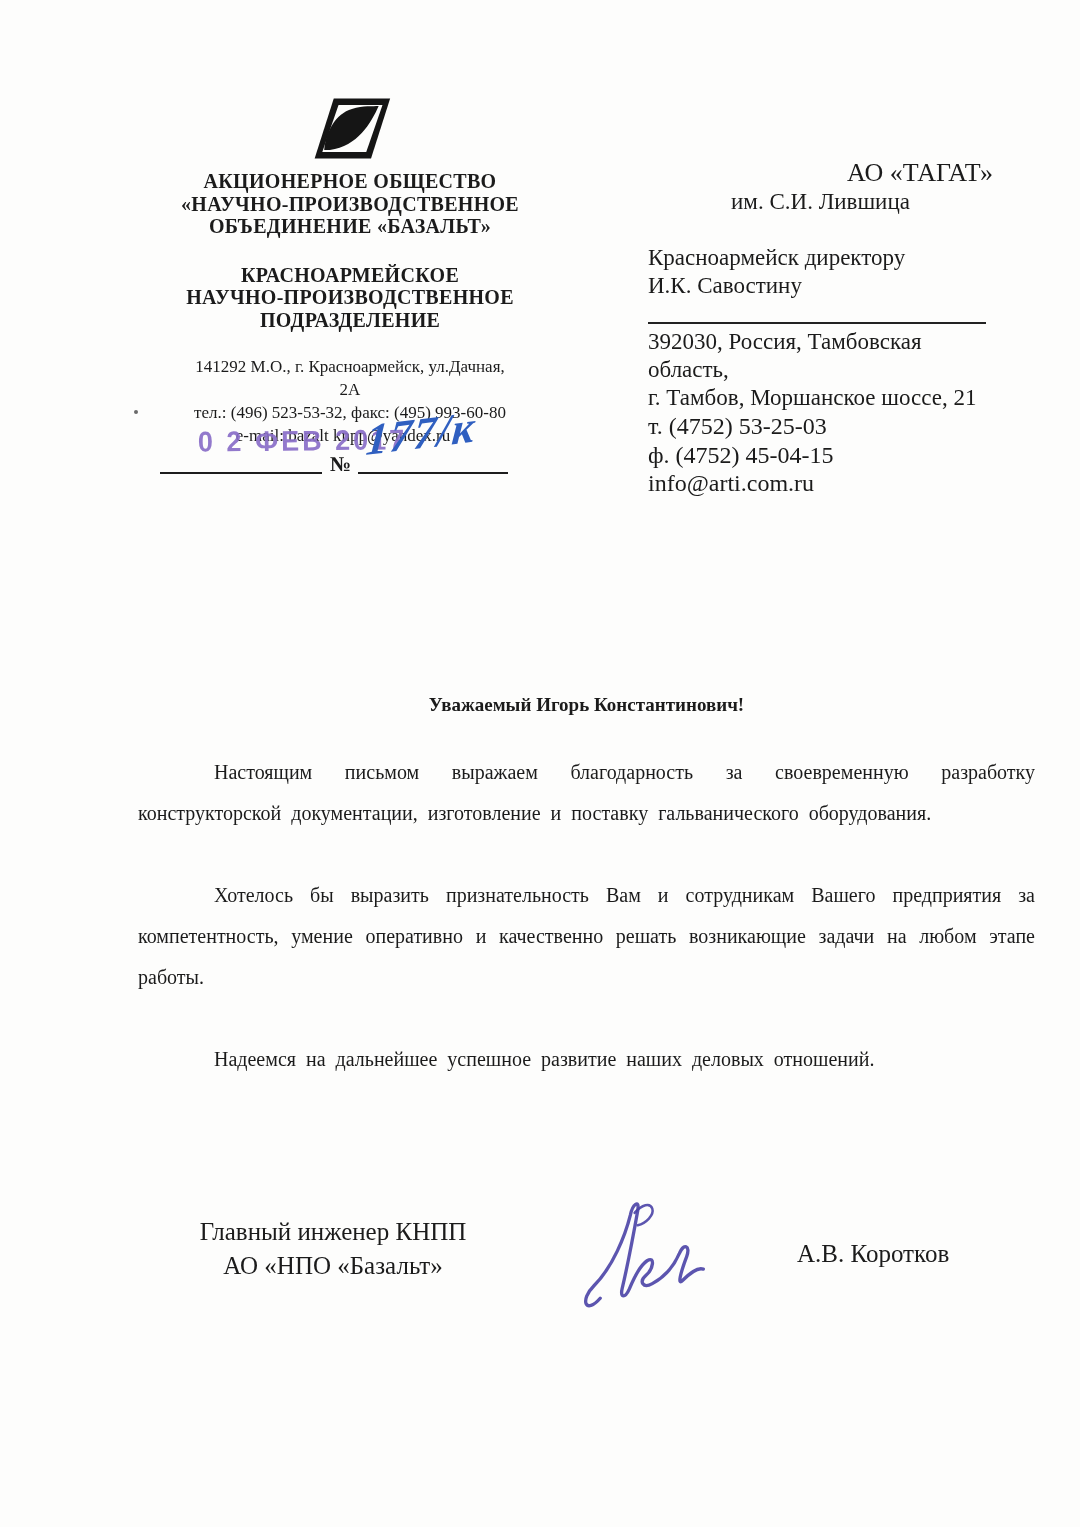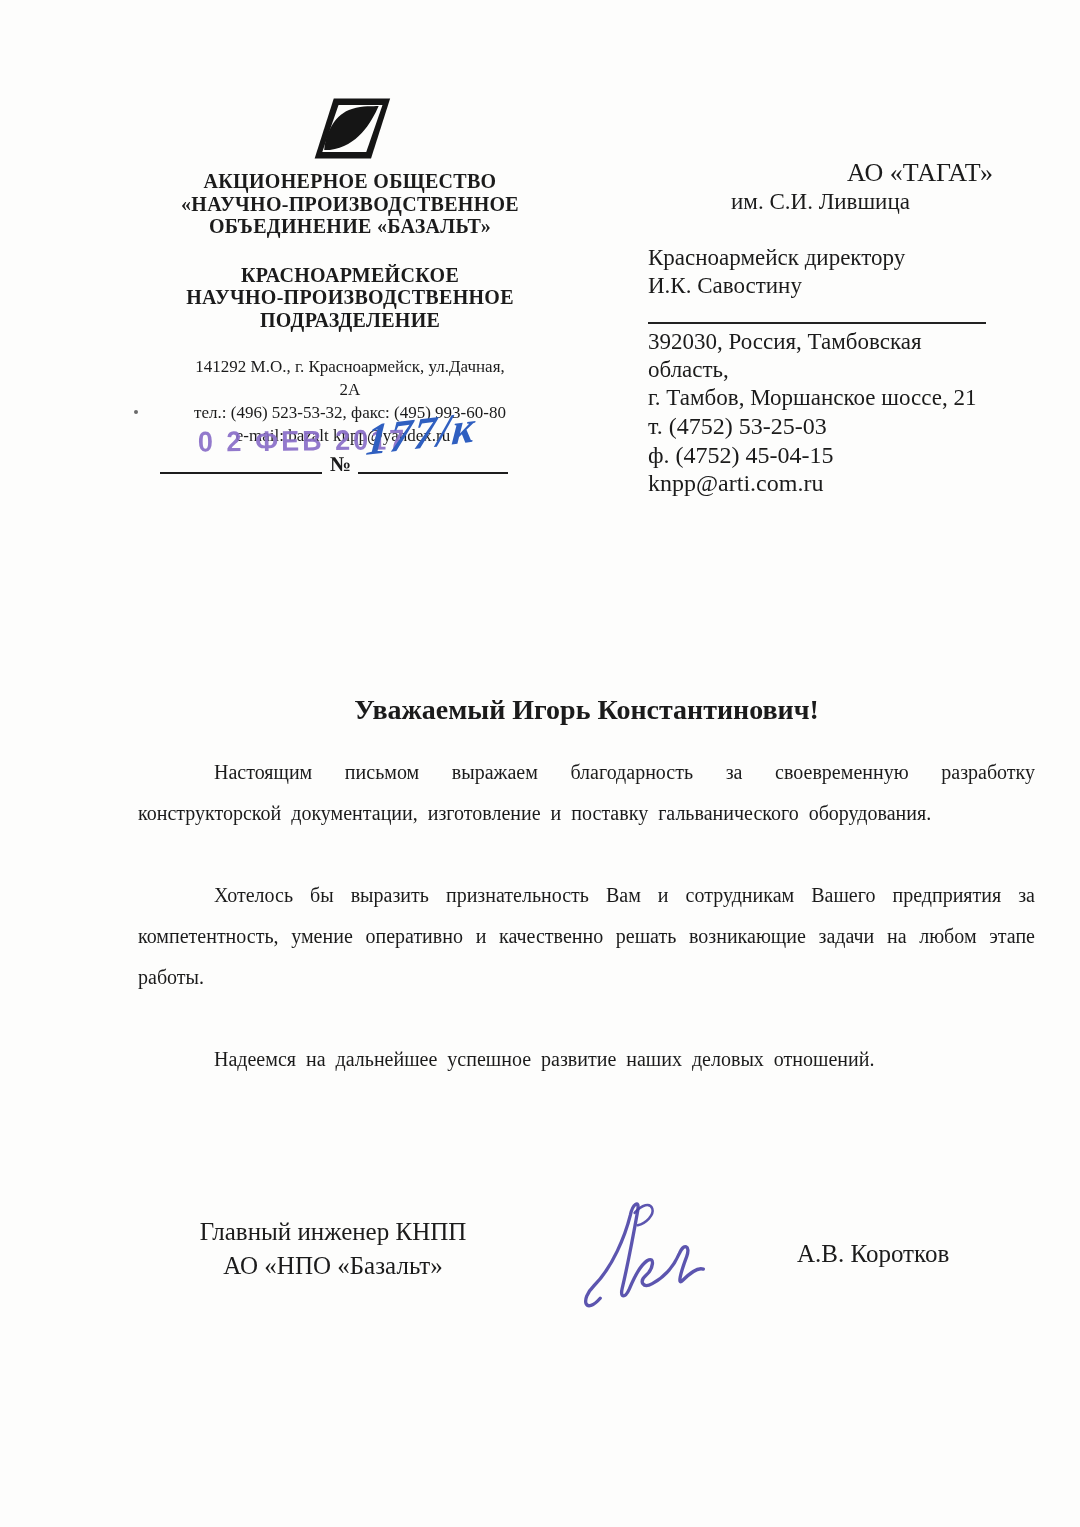--- a/index.html
+++ b/index.html
@@ -40,21 +40,21 @@
     letter-spacing:2px;
   }
   
   .recipient{position:absolute;left:648px;top:158px;width:345px;font-size:23px;line-height:28px;}
   .recipient .company{text-align:right;font-size:26px;line-height:30px;}
   .recipient .company-sub{text-align:center;font-size:23px;margin-bottom:28px;}
   .recipient .addressee{margin-bottom:22px;}
   .recipient .rule{border-top:2px solid #222;margin:0 0 4px 0;width:338px;}
   .recipient .r-sans{font-family:Liberation Serif, serif;font-size:24px;line-height:28.5px;}
   
-  .salutation{position:absolute;left:138px;top:694px;width:897px;text-align:center;font-weight:bold;font-size:28px;}
+  .salutation{position:absolute;left:138px;top:694px;width:897px;text-align:center;font-weight:bold;font-size:19px;}
   .body-text{position:absolute;left:138px;top:752px;width:897px;font-size:20px;line-height:41px;}
   .body-text p{margin:0 0 41px 0;text-indent:76px;text-align:justify;word-spacing:5px;}
   
   .sig-title{position:absolute;left:178px;top:1215px;width:310px;text-align:center;font-size:25px;line-height:34px;}
   .sig-scribble{position:absolute;left:575px;top:1192px;width:140px;height:125px;}
   .sig-name{position:absolute;left:797px;top:1240px;font-size:25px;}
 </style>
 </head>
 <body>
 
@@ -98,21 +98,21 @@
     <div class="company-sub">им. С.И. Лившица</div>
     <div class="addressee">
       <div>Красноармейск директору</div>
       <div>И.К. Савостину</div>
     </div>
     <div class="rule"></div>
     <div>392030, Россия, Тамбовская область,</div>
     <div>г. Тамбов, Моршанское шоссе, 21</div>
     <div class="r-sans">т. (4752) 53-25-03</div>
     <div class="r-sans">ф. (4752) 45-04-15</div>
-    <div class="r-sans">knpp@arti.com.ru</div>
+    <div class="r-sans">info@arti.com.ru</div>
   </div>
 
   <div class="salutation">Уважаемый Игорь Константинович!</div>
 
   <div class="body-text">
     <p>Настоящим письмом выражаем благодарность за своевременную разработку конструкторской документации, изготовление и поставку гальванического оборудования.</p>
     <p>Хотелось бы выразить признательность Вам и сотрудникам Вашего предприятия за компетентность, умение оперативно и качественно решать возникающие задачи на любом этапе работы.</p>
     <p>Надеемся на дальнейшее успешное развитие наших деловых отношений.</p>
   </div>
 

